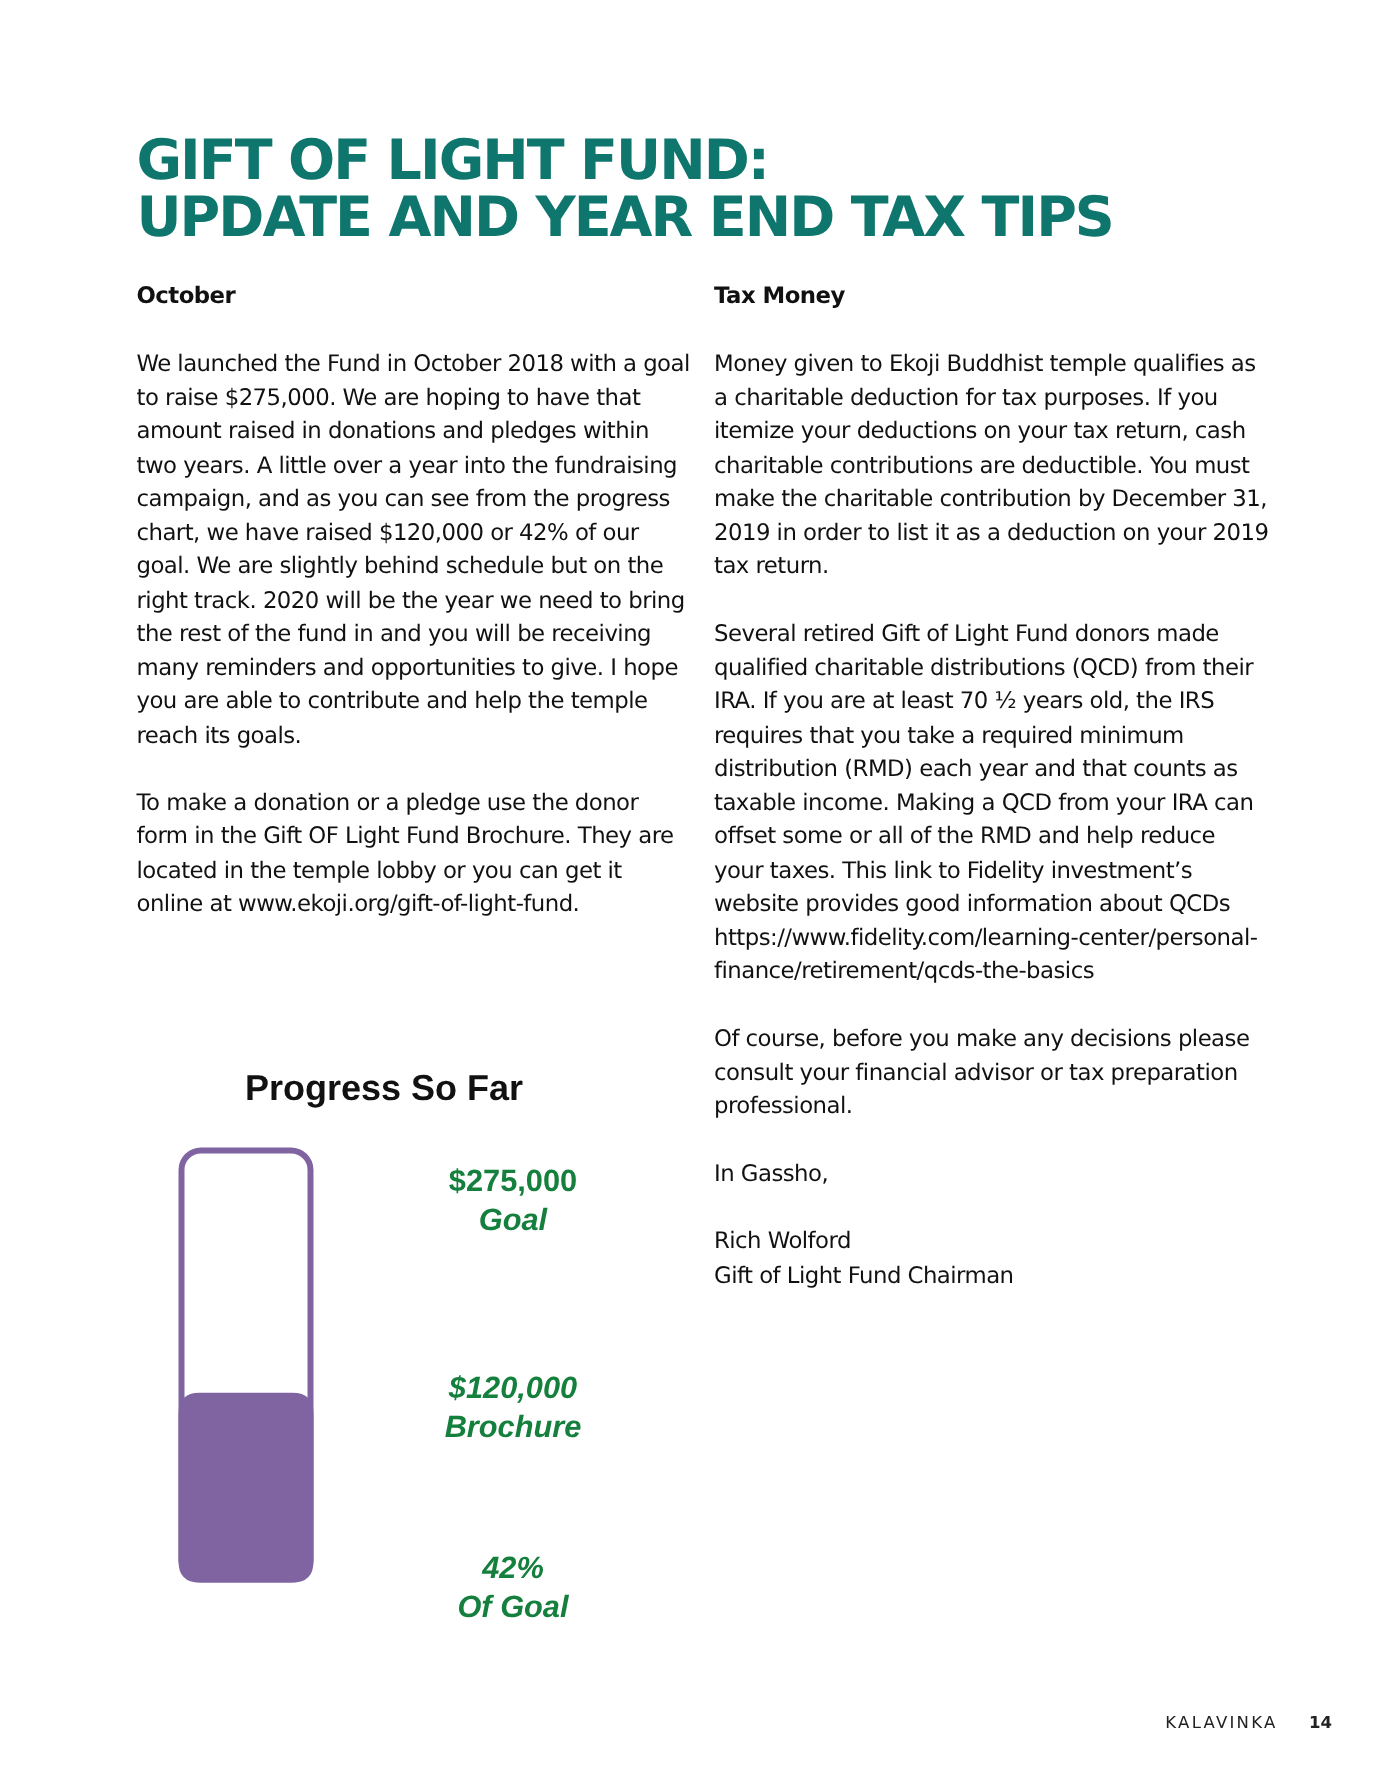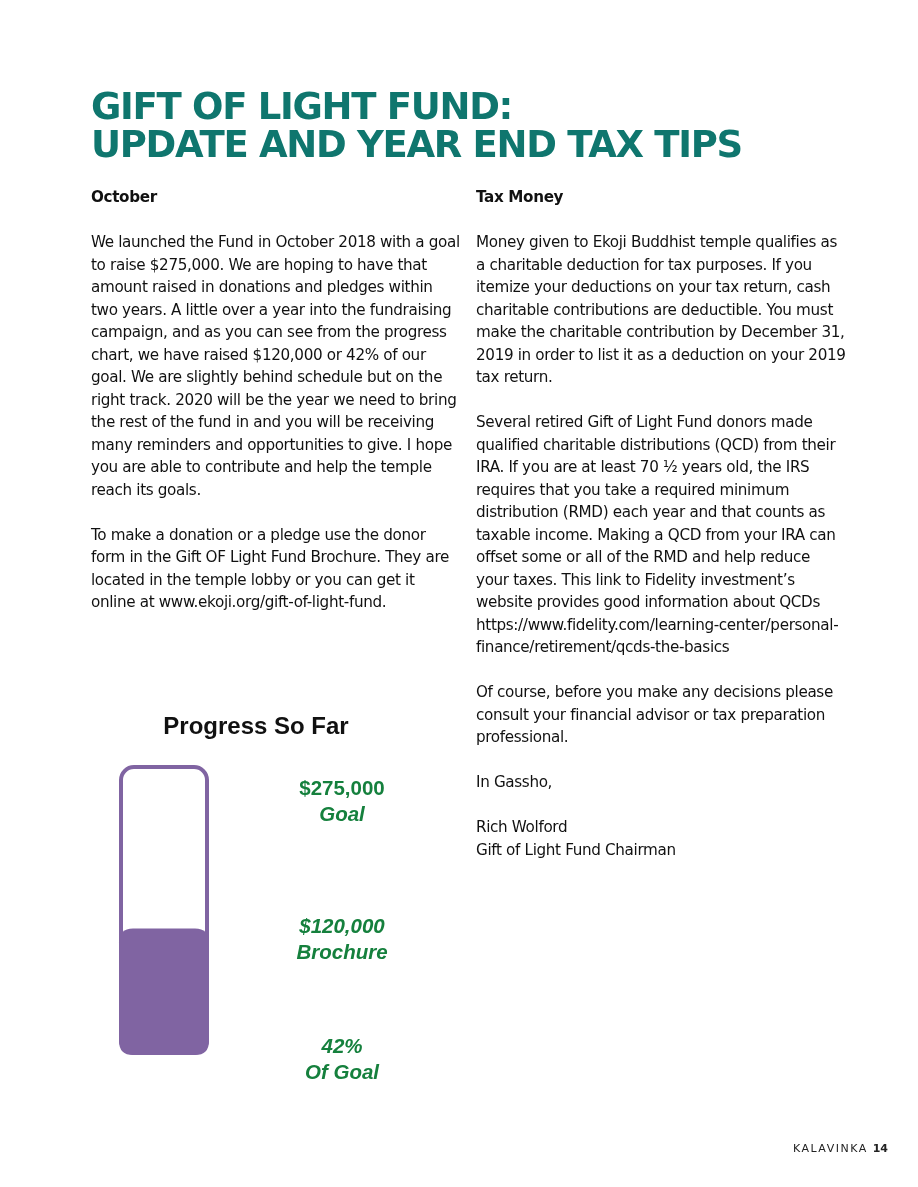--- a/index.html
+++ b/index.html
@@ -28,21 +28,21 @@
     .lbl {
       position: absolute; width: 160px; text-align: center;
       font-family: "Liberation Sans", sans-serif; font-weight: bold; font-style: italic;
       color: #15803d; font-size: 20.5px; line-height: 26px;
     }
     .lbl .a { font-style: normal; }
     .footer {
       position: absolute; right: 30px; top: 1142px;
       font-family: "DejaVu Sans", sans-serif; font-size: 11px; letter-spacing: 1.5px; color: #222;
     }
-    .footer .pg { font-weight: bold; letter-spacing: 0; }
+    .footer .pg { font-weight: bold; margin-left: 16px; letter-spacing: 0; }
   </style>
 </head>
 <body>
 
 <div class="title">
   <div>GIFT OF LIGHT FUND:</div>
   <div>UPDATE AND YEAR END TAX TIPS</div>
 </div>
 
 <div class="col left">

